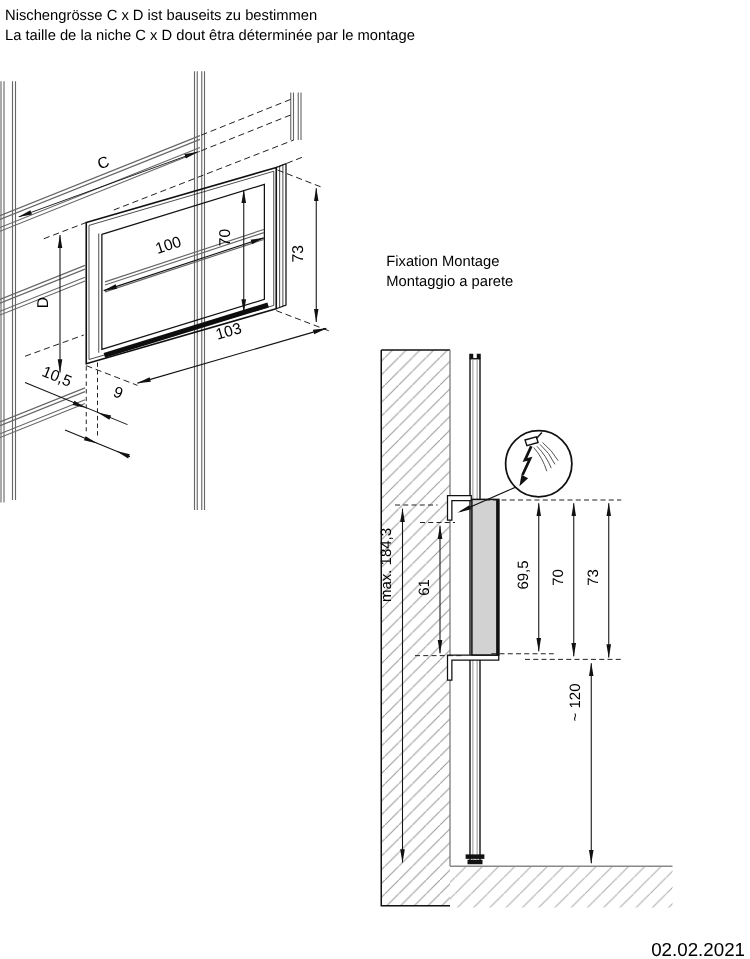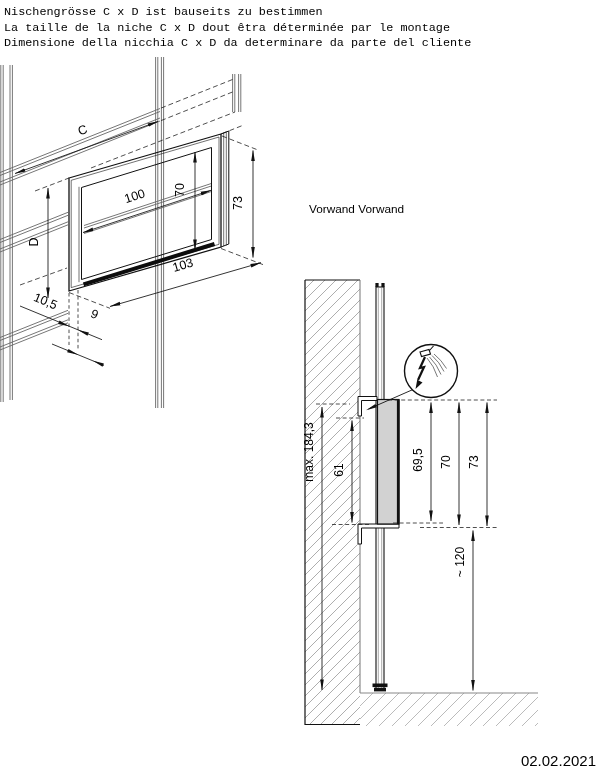--- a/index.html
+++ b/index.html
@@ -1,35 +1,35 @@
 <!DOCTYPE html>
 <html><head>
 <meta charset="utf-8">
 <style>
   html,body{margin:0;padding:0;background:#fff;width:600px;height:767px;overflow:hidden;}
   body{font-family:"Liberation Sans", sans-serif;color:#000;position:relative;}
   .txtblock{position:absolute;font-size:11.8px;line-height:15.5px;white-space:nowrap;}
-  #header{left:4px;top:5px;font-family:Liberation Mono, monospace;}
+  #header{left:4px;top:5px;}
   #mount-title{left:309px;top:202px;line-height:15.9px;}
   #date{position:absolute;right:4px;top:752px;font-size:15px;margin-left:16px;}
   svg text{font-family:"Liberation Sans", sans-serif;fill:#000;}
   .dim{font-size:12.5px;}
   .dimsm{font-size:12px;}
 </style>
 </head>
 <body>
 
 <div id="header" class="txtblock">
   <div>Nischengrösse C x D ist bauseits zu bestimmen</div>
   <div>La taille de la niche C x D dout êtra déterminée par le montage</div>
-  <div>Dimensione della nicchia C x D da determinare da parte del cliente</div>
 </div>
 
 <div id="mount-title" class="txtblock">
-  <div>Vorwand Vorwand</div>
+  <div>Fixation Montage</div>
+  <div>Montaggio a parete</div>
 </div>
 
 <svg width="600" height="767" viewBox="0 0 600 767" style="position:absolute;left:0;top:0">
   <defs>
     <marker id="arr" viewBox="0 0 11 6" refX="10.6" refY="3" markerWidth="11" markerHeight="6" markerUnits="userSpaceOnUse" orient="auto-start-reverse">
       <path d="M0,1.15 L11,3 L0,4.85 Z" fill="#111"></path>
     </marker>
     <pattern id="hatchWall" width="11" height="11" patternUnits="userSpaceOnUse">
       <path d="M0,11 L11,0" stroke="#999" stroke-width="0.8"></path>
     </pattern>

